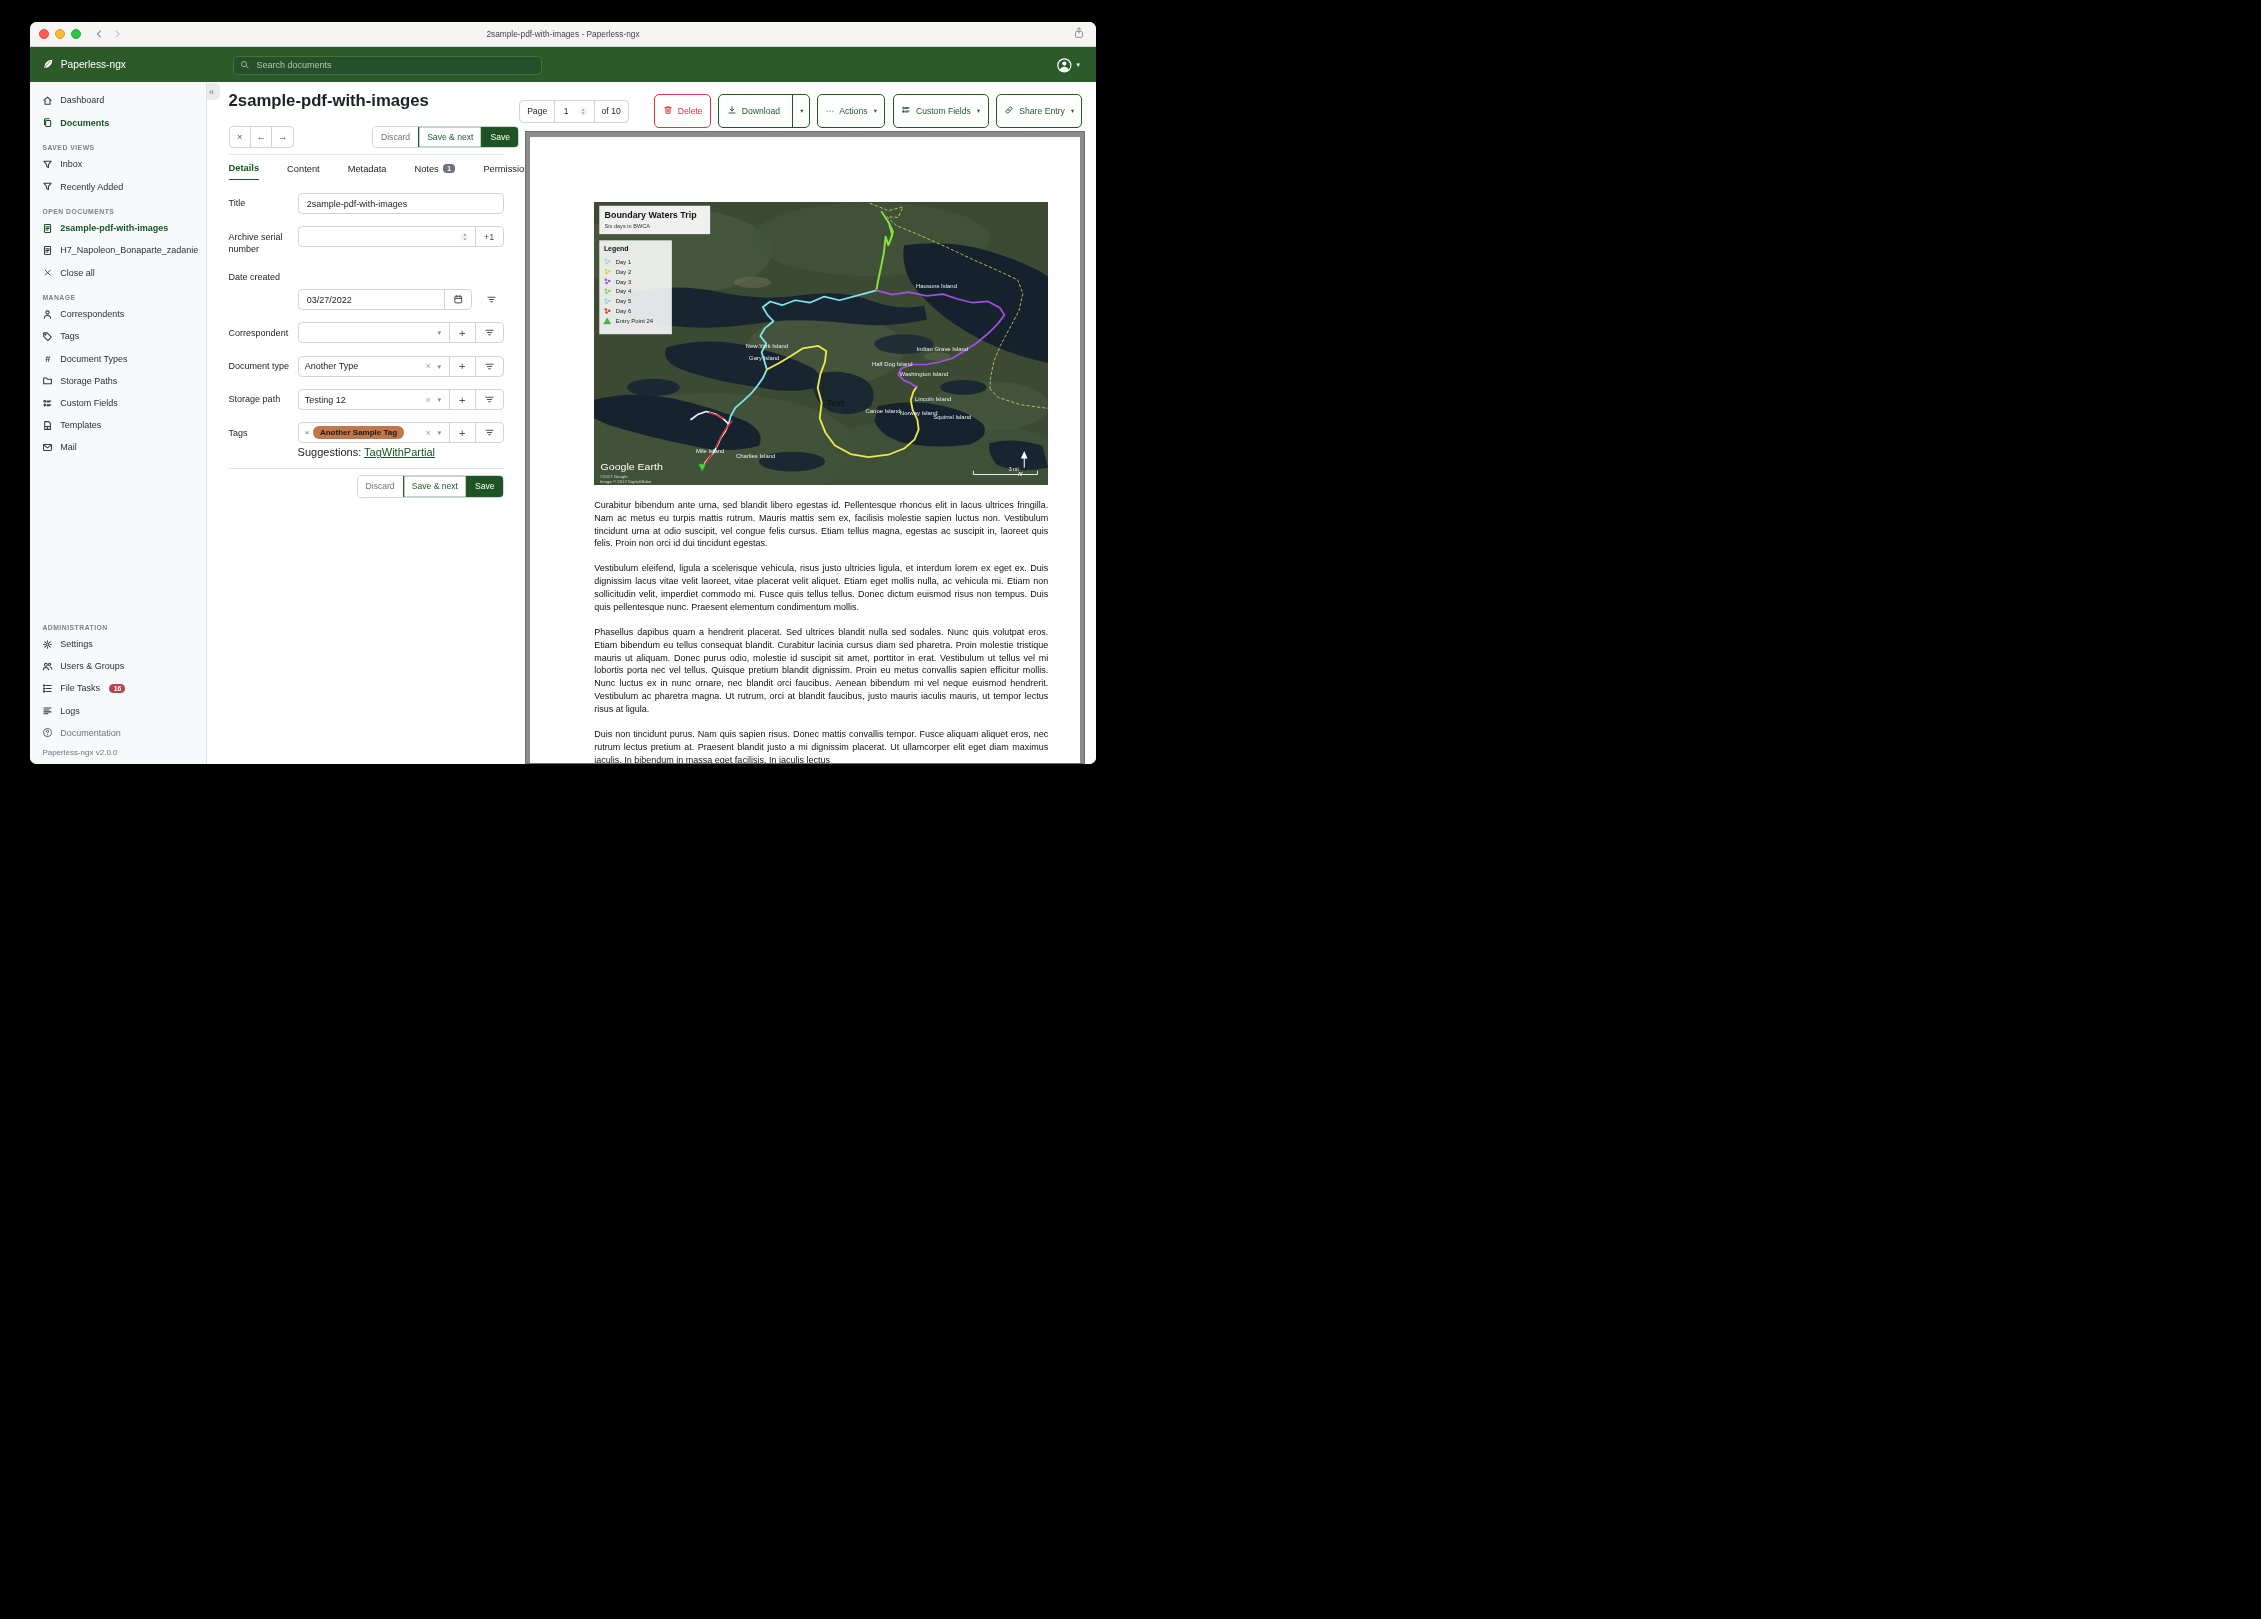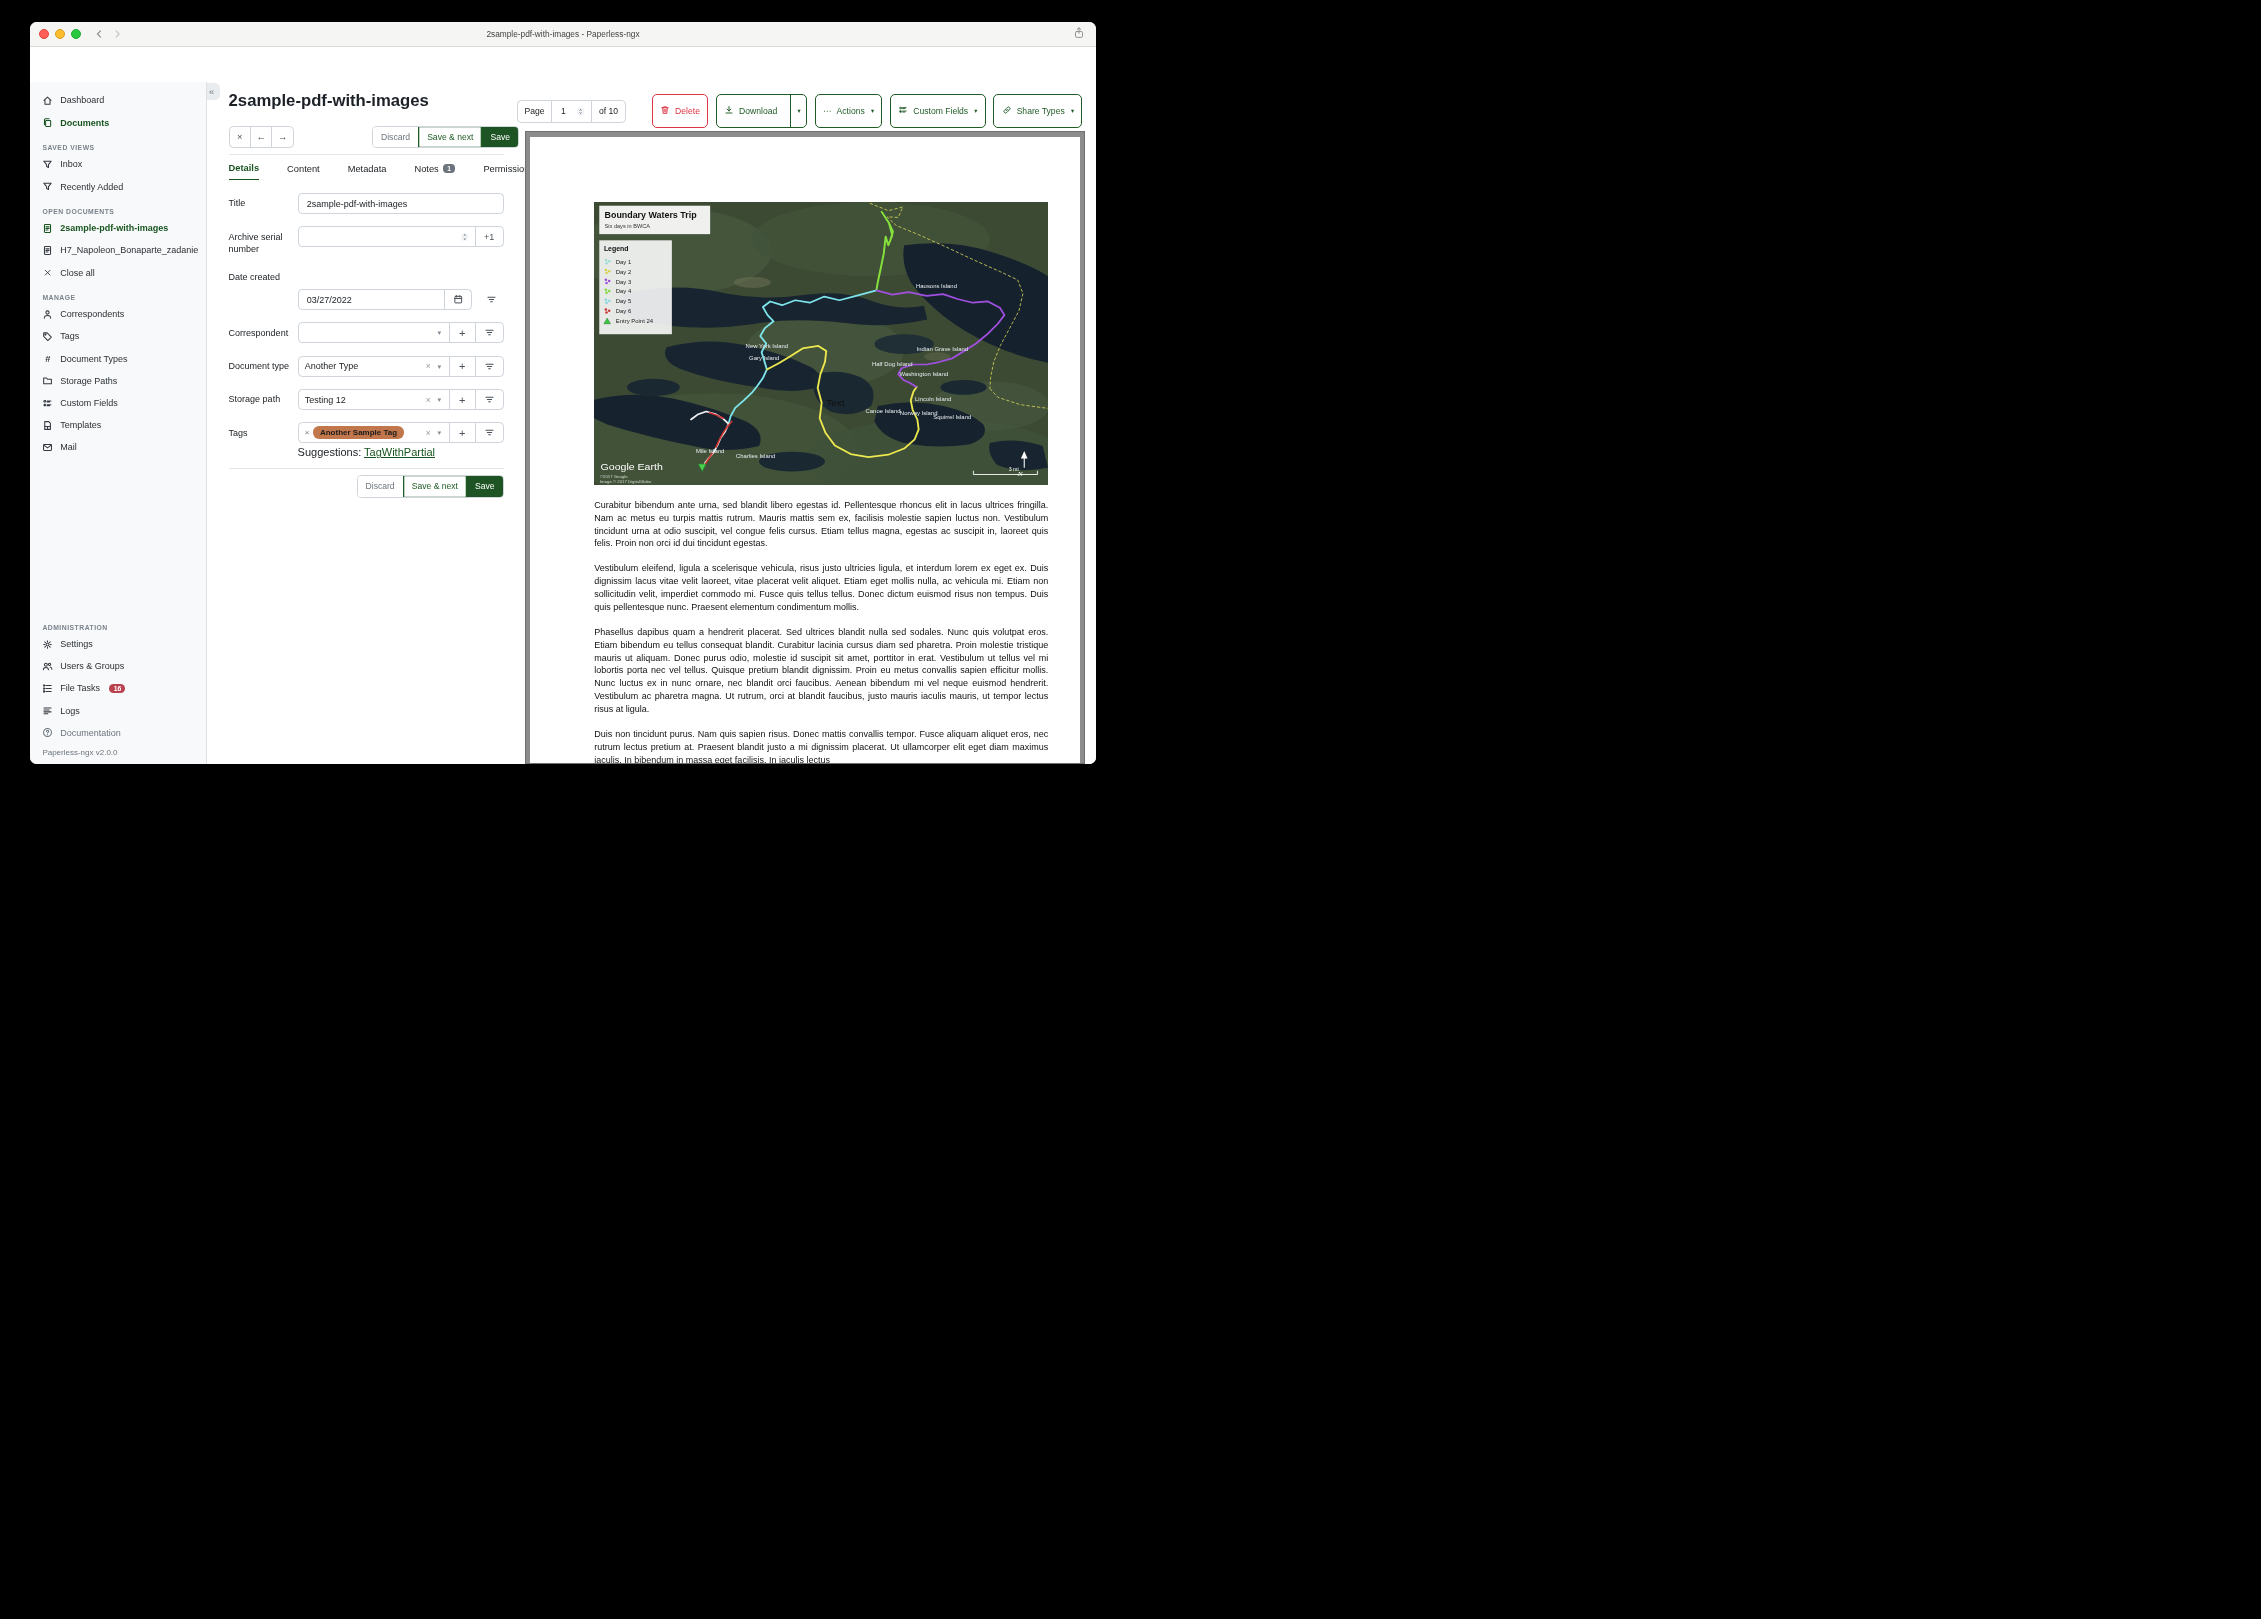--- a/index.html
+++ b/index.html
@@ -229,20 +229,41 @@
               <path d="M5 3 L10 8 L5 13" stroke="#c2c2c2" stroke-width="1.8" fill="none" stroke-linecap="round"></path>
             </svg>
           </span>
       </div>
       <div class="tb-title">2sample-pdf-with-images - Paperless-ngx</div>
       <span class="tb-share"><svg width="14" height="14" viewBox="0 0 24 24">
             <use href="#i-share"></use>
           </svg></span>
     </div>
 
+    <div class="navbar">
+      <div class="brand">
+        <span><svg width="12.3" height="12.3" viewBox="0 0 18 18">
+              <use href="#i-leaf"></use>
+            </svg></span>
+        <span>Paperless-ngx</span>
+      </div>
+      <div class="searchbox">
+        <span><svg width="9.3" height="9.3" viewBox="0 0 16 16">
+              <circle cx="7" cy="7" r="4.4" stroke="#a9baa8" stroke-width="1.5" fill="none"></circle>
+              <path d="M10.4 10.4 L14 14" stroke="#a9baa8" stroke-width="1.5" stroke-linecap="round"></path>
+            </svg></span>
+        <input placeholder="Search documents" style="">
+      </div>
+      <div class="usermenu">
+        <span><svg width="16.7" height="16.7" viewBox="0 0 24 24">
+              <use href="#i-avatar"></use>
+            </svg></span>
+        <span class="caret">▾</span>
+      </div>
+    </div>
 
     <div class="appbody">
 
       <div class="sidebar">
         <div class="sb-item">
             <span class="ic">
               <svg width="11" height="11" viewBox="0 0 17 17">
                 <use href="#i-house"></use>
               </svg>
             </span>
@@ -444,21 +465,21 @@
             <span><svg width="10" height="10" viewBox="0 0 17 17">
                   <use href="#i-fields"></use>
                 </svg></span>
             <span>Custom Fields</span>
             <span class="caret">▾</span>
           </div>
           <div class="btn green">
             <span><svg width="10" height="10" viewBox="0 0 17 17">
                   <use href="#i-link"></use>
                 </svg></span>
-            <span>Share Types</span>
+            <span>Share Entry</span>
             <span class="caret">▾</span>
           </div>
         </div>
 
         <div class="navgrp">
           <span class="nbtn">×</span>
           <span class="nbtn">←</span>
           <span class="nbtn">→</span>
         </div>
 

